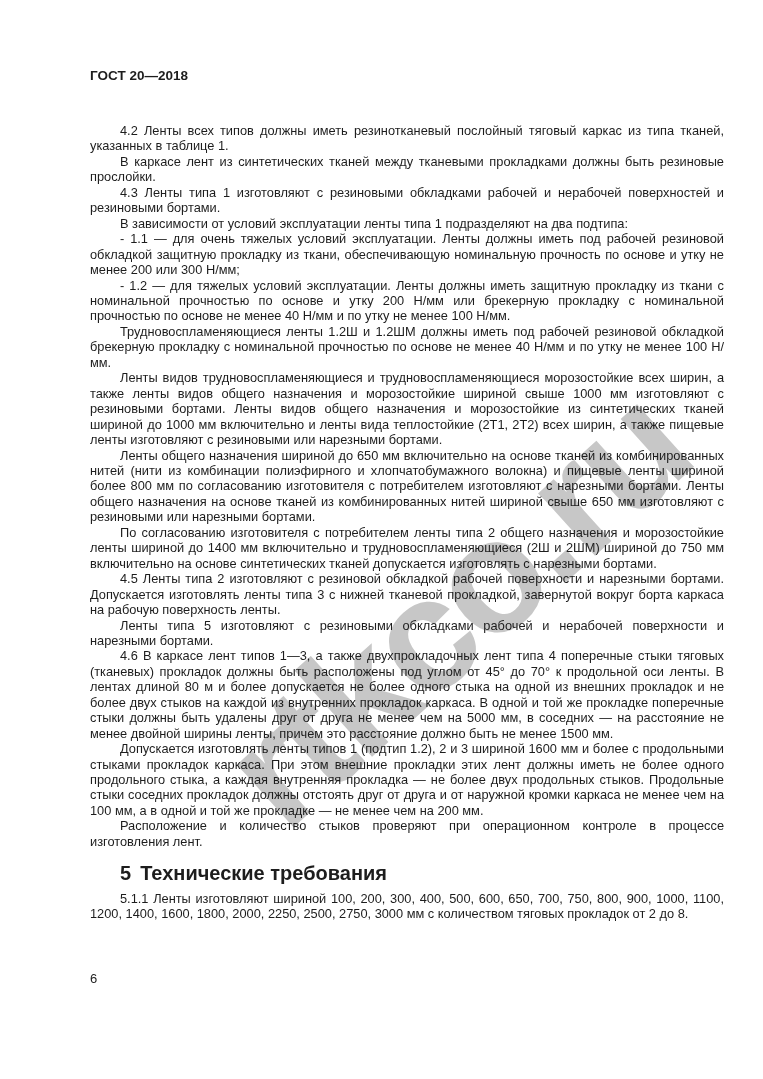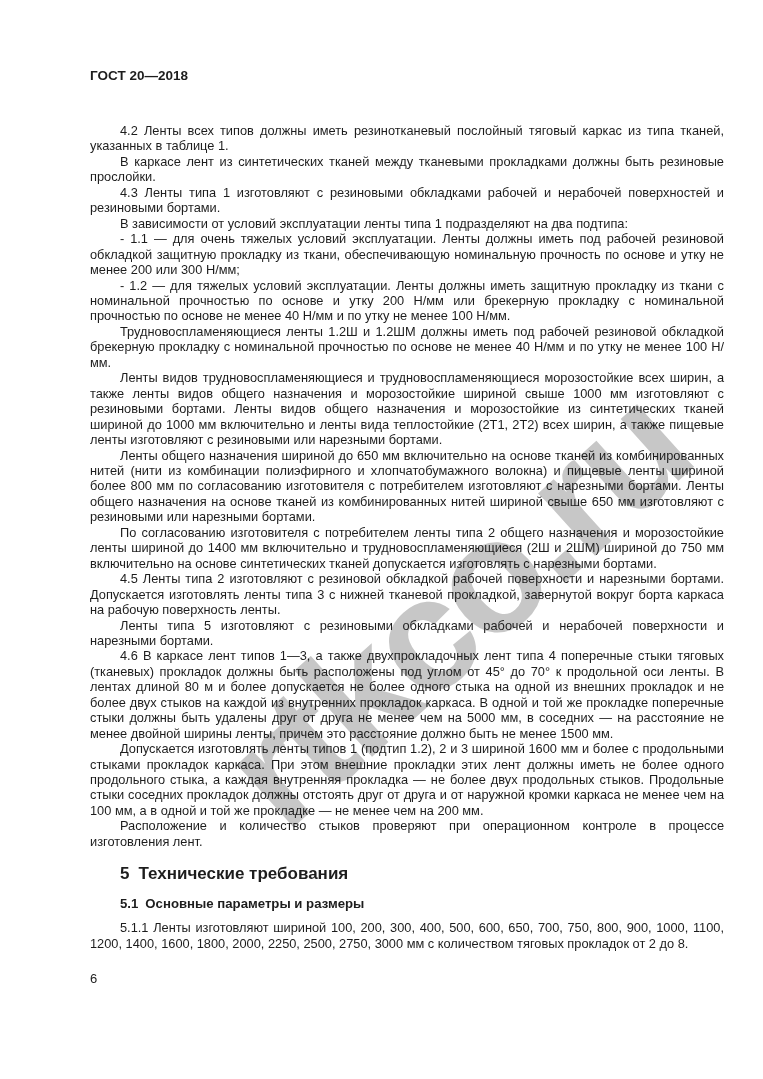--- a/index.html
+++ b/index.html
@@ -42,21 +42,21 @@
     font-size: 12.8px;
     line-height: 15.45px;
     text-align: justify;
     z-index: 1;
     margin-top: 20px;
   }
   .para { margin: 0; text-indent: 30px; }
 
   .sec-heading {
     margin: 17px 0 0 30px;
-    font-size: 17px;
+    font-size: 20px;
     font-weight: bold;
     text-align: left;
     text-indent: 0;
   }
   .sec-heading .num { margin-right: 9px; }
 
   .sub-heading {
     margin: 14px 0 0 30px;
     font-size: 13.2px;
     font-weight: bold;
@@ -100,23 +100,20 @@
         <p class="para">Ленты типа 5 изготовляют с резиновыми обкладками рабочей и нерабочей поверхности и нарезными бортами.</p>
         <p class="para">4.6 В каркасе лент типов 1—3, а также двухпрокладочных лент типа 4 поперечные стыки тяговых (тканевых) прокладок должны быть расположены под углом от 45° до 70° к продольной оси ленты. В лентах длиной 80 м и более допускается не более одного стыка на одной из внешних прокладок и не более двух стыков на каждой из внутренних прокладок каркаса. В одной и той же прокладке поперечные стыки должны быть удалены друг от друга не менее чем на 5000 мм, в соседних — на расстояние не менее двойной ширины ленты, причем это расстояние должно быть не менее 1500 мм.</p>
         <p class="para">Допускается изготовлять ленты типов 1 (подтип 1.2), 2 и 3 шириной 1600 мм и более с продольными стыками прокладок каркаса. При этом внешние прокладки этих лент должны иметь не более одного продольного стыка, а каждая внутренняя прокладка — не более двух продольных стыков. Продольные стыки соседних прокладок должны отстоять друг от друга и от наружной кромки каркаса не менее чем на 100 мм, а в одной и той же прокладке — не менее чем на 200 мм.</p>
         <p class="para">Расположение и количество стыков проверяют при операционном контроле в процессе изготовления лент.</p>
       </div>
 
     <h2 class="sec-heading">
       <span class="num">5</span><span>Технические требования</span>
     </h2>
 
-    <h3 class="sub-heading">
-      <span class="num">5.1</span><span>Основные параметры и размеры</span>
-    </h3>
 
     <div class="sec5-paras">
         <p class="para">5.1.1 Ленты изготовляют шириной 100, 200, 300, 400, 500, 600, 650, 700, 750, 800, 900, 1000, 1100, 1200, 1400, 1600, 1800, 2000, 2250, 2500, 2750, 3000 мм с количеством тяговых прокладок от 2 до 8.</p>
       </div>
 
   </div>
 
   <div class="page-number">6</div>
 
 </div>

